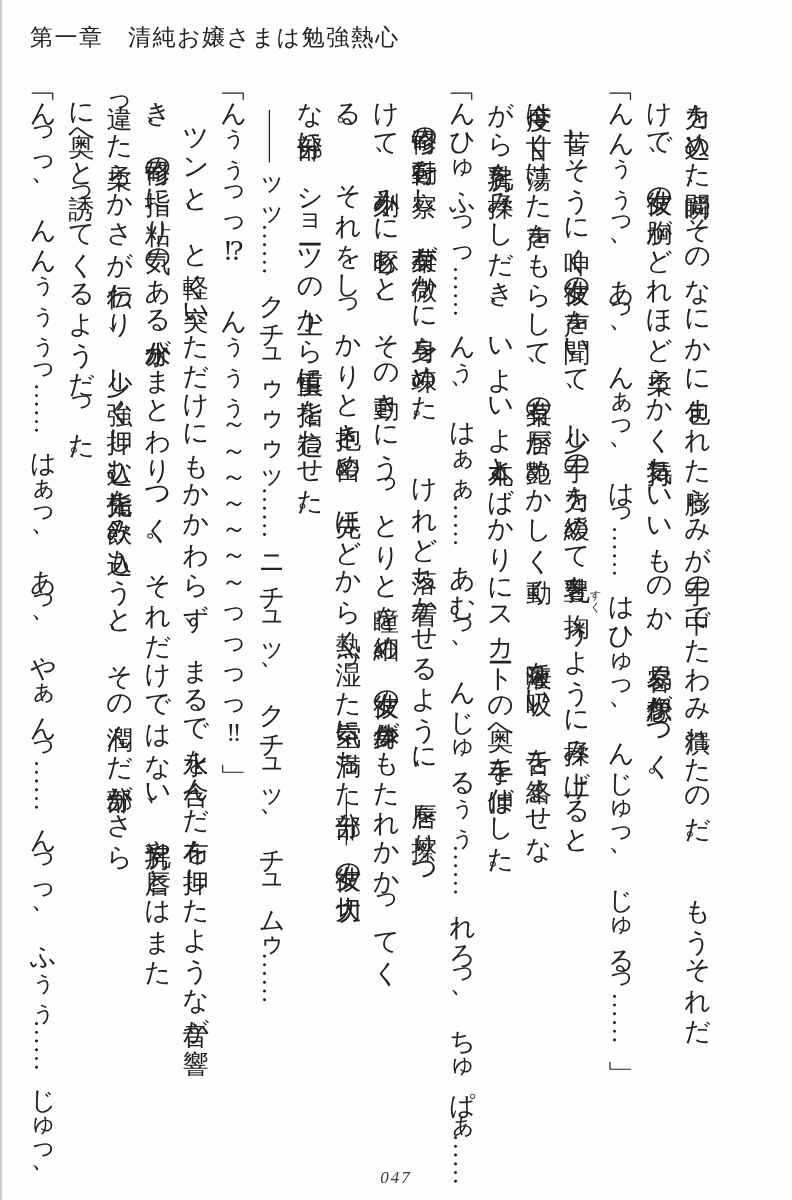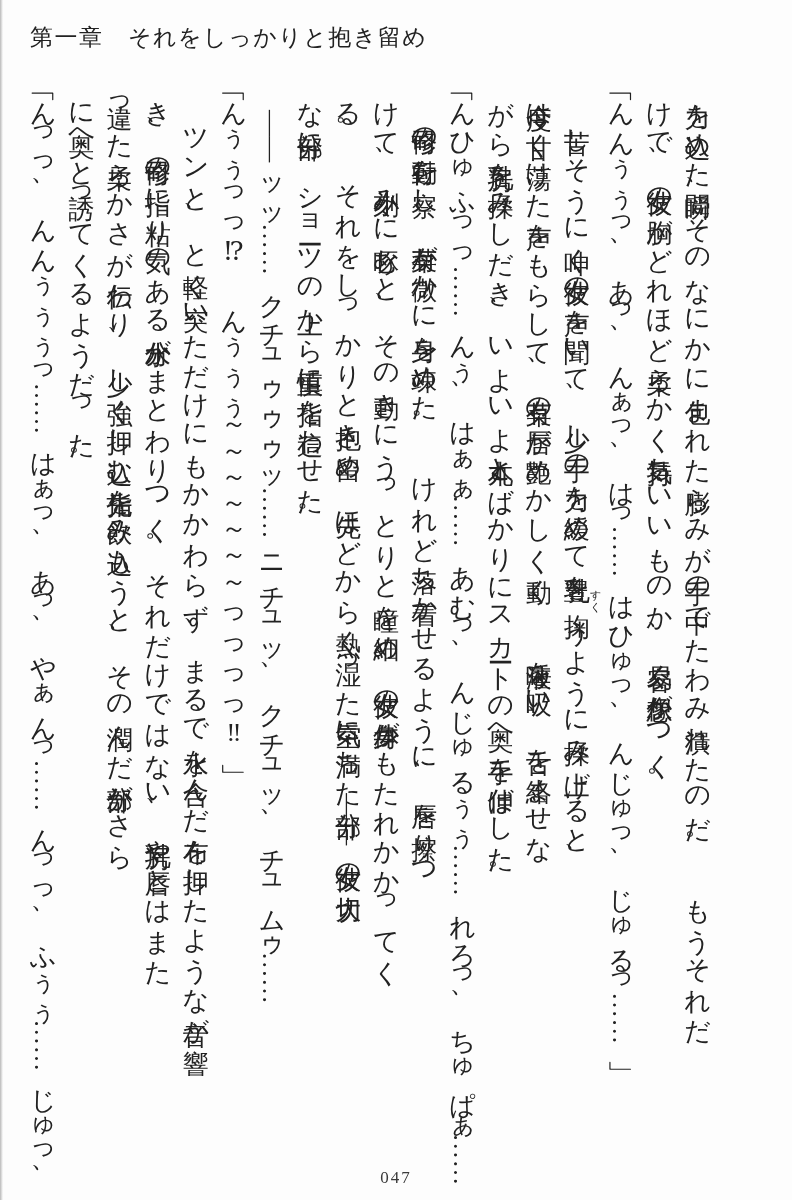--- a/index.html
+++ b/index.html
@@ -54,28 +54,29 @@
   }
   .page-number {
     position: absolute;
     bottom: 12px;
     left: 0;
     width: 100%;
     text-align: center;
     font-size: 17px;
     letter-spacing: 2px;
     color: #3a3a3a;
+    font-style: italic;
   }
 </style>
 </head>
 <body style="--fg: #222222; --bg: #fdfdfd;">
 
 <div class="scan-edge"></div>
 
-<div class="running-header">第一章　それをしっかりと抱き留め</div>
+<div class="running-header">第一章　清純お嬢さまは勉強熱心</div>
 
 <div class="body-text">
   <div class="vline">力を込めた瞬間、そのなにかに包まれた膨らみが手の中でたわみ潰れたのだ。　もうそれだ</div>
   <div class="vline">けで、彼女の胸がどれほど柔らかく気持ちいいものか、容易く想像がつく。</div>
   <div class="vline">「んんぅぅっ、あっ、んぁっ、はっ……はひゅっ、んじゅっ、じゅるっ……」</div>
   <div class="vline indent"><span>苦しそうに呻く彼女の声を聞いて、少し手の力を緩めて豊乳を</span><ruby><rb>掬</rb><rt>すく</rt></ruby><span>うように揉み上げると、</span></div>
   <div class="vline">今度は甘く蕩けた声をもらして、有菜の唇が艶めかしく動く。　唾液を吸い、舌を絡ませな</div>
   <div class="vline">がら乳房を揉みしだき、いよいよ本丸とばかりにスカートの奥へ手を伸ばした。</div>
   <div class="vline">「んひゅふっっ……んぅ、はぁぁ……あむっ、んじゅるぅぅ……れろっ、ちゅぱぁ……」</div>
   <div class="vline indent">修司の行動を察し、有菜が微かに身を竦めた。　けれど落ち着かせるように、唇を擦りつ</div>

